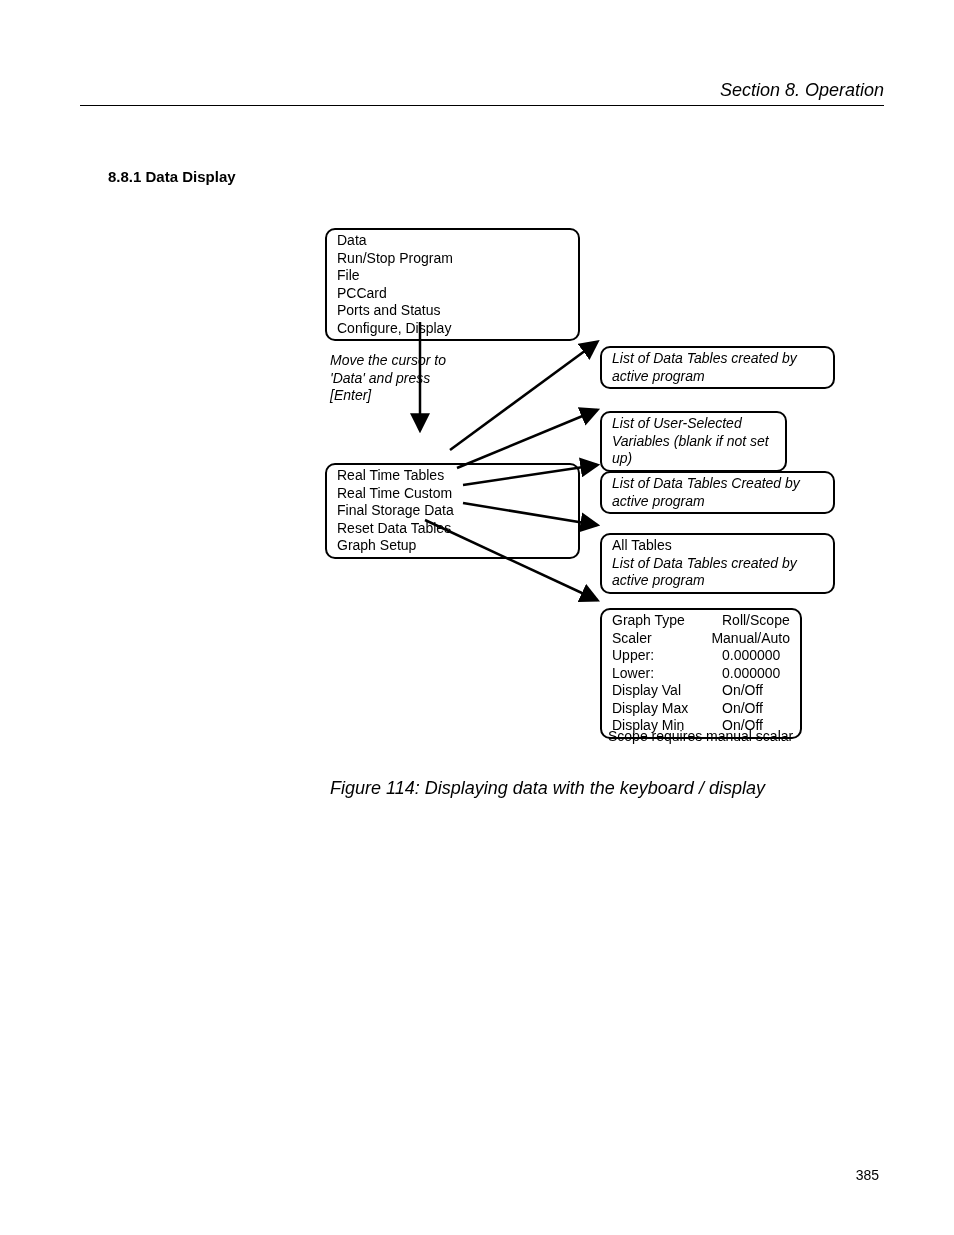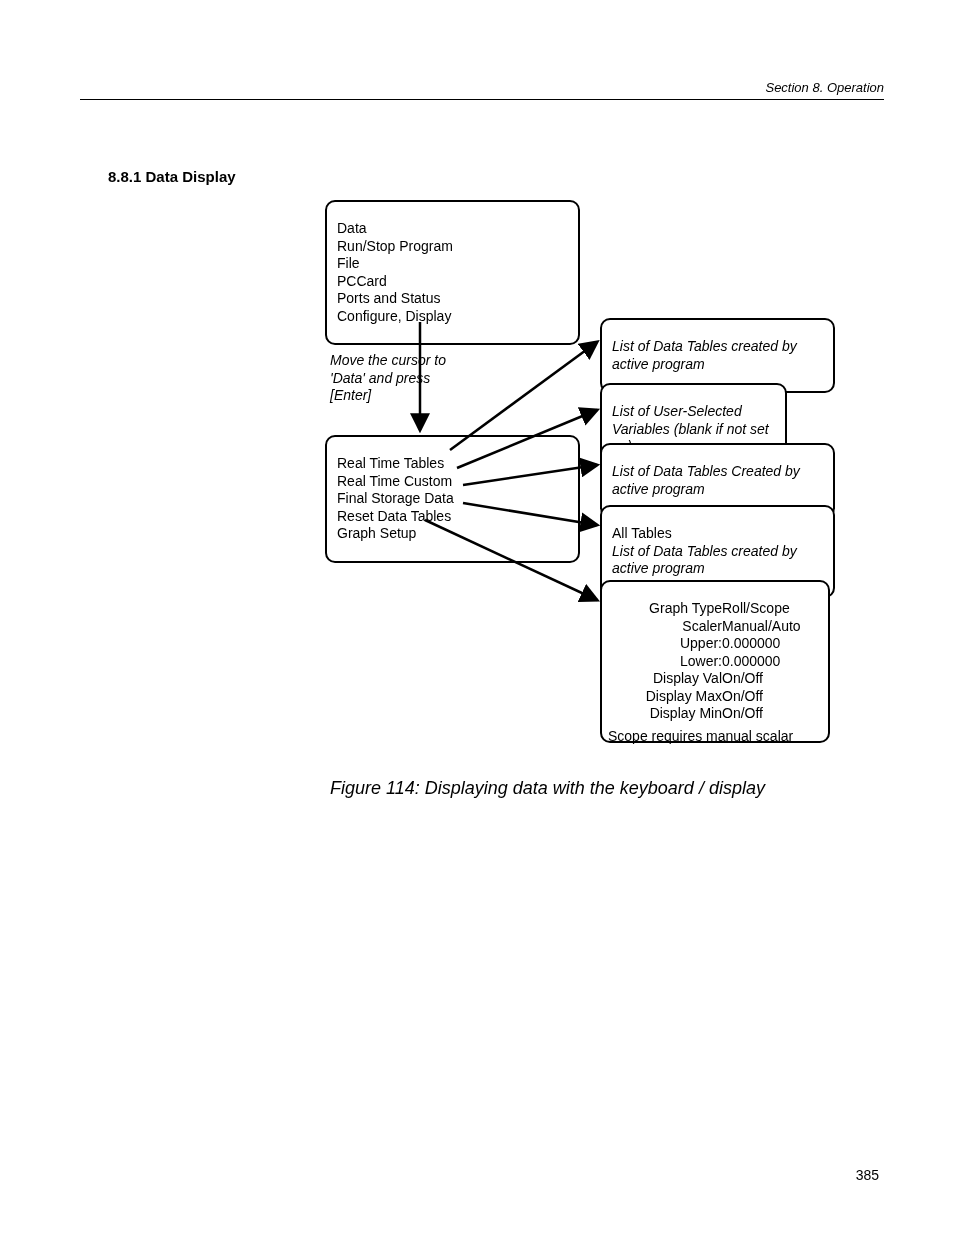--- a/index.html
+++ b/index.html
@@ -17,21 +17,21 @@
   }
   .header-area {
     position: absolute;
     left: 80px;
     right: 70px;
     top: 80px;
   }
   .section-header {
     text-align: right;
     font-style: italic;
-    font-size: 13px;
+    font-size: 18px;
     padding-bottom: 4px;
     border-bottom: 1.5px solid #000;
   }
   .heading {
     position: absolute;
     left: 108px;
     top: 168px;
     font-size: 15px;
     font-weight: bold;
     font-family: Arial, Helvetica, sans-serif;
@@ -55,23 +55,24 @@
     right: 75px;
     bottom: 52px;
     font-size: 14px;
   }
   .box {
     position: absolute;
     border: 2.5px solid #000;
     border-radius: 10px;
     background: #fff;
     box-sizing: border-box;
-    padding: 18px 10px;
+    padding: 2px 10px;
     font-size: 14px;
     line-height: 1.25;
+    margin-top: 28px;
   }
   .label-italic {
     position: absolute;
     font-style: italic;
     font-size: 14px;
     line-height: 1.25;
   }
   .box .row { display: flex; }
   .box .row .left  { width: 110px; }
   .box .row .right { }
@@ -125,21 +126,21 @@
 
   <div class="box italic" style="left:600px; top:443px; width:235px;">
     <span>List of Data Tables Created by active program</span>
   </div>
 
   <div class="box" style="left:600px; top:505px; width:235px;">
     <div>All Tables</div>
     <div class="italic">List of Data Tables created by active program</div>
   </div>
 
-  <div class="box" style="left:600px; top:580px; width:230px;text-align:right;">
+  <div class="box" style="left:600px; top:580px; width:202px;">
     <div class="row">
       <div class="left">Graph Type</div>
       <div class="right">Roll/Scope</div>
     </div>
     <div class="row">
       <div class="left">Scaler</div>
       <div class="right">Manual/Auto</div>
     </div>
     <div class="row">
       <div class="left">Upper:</div>

